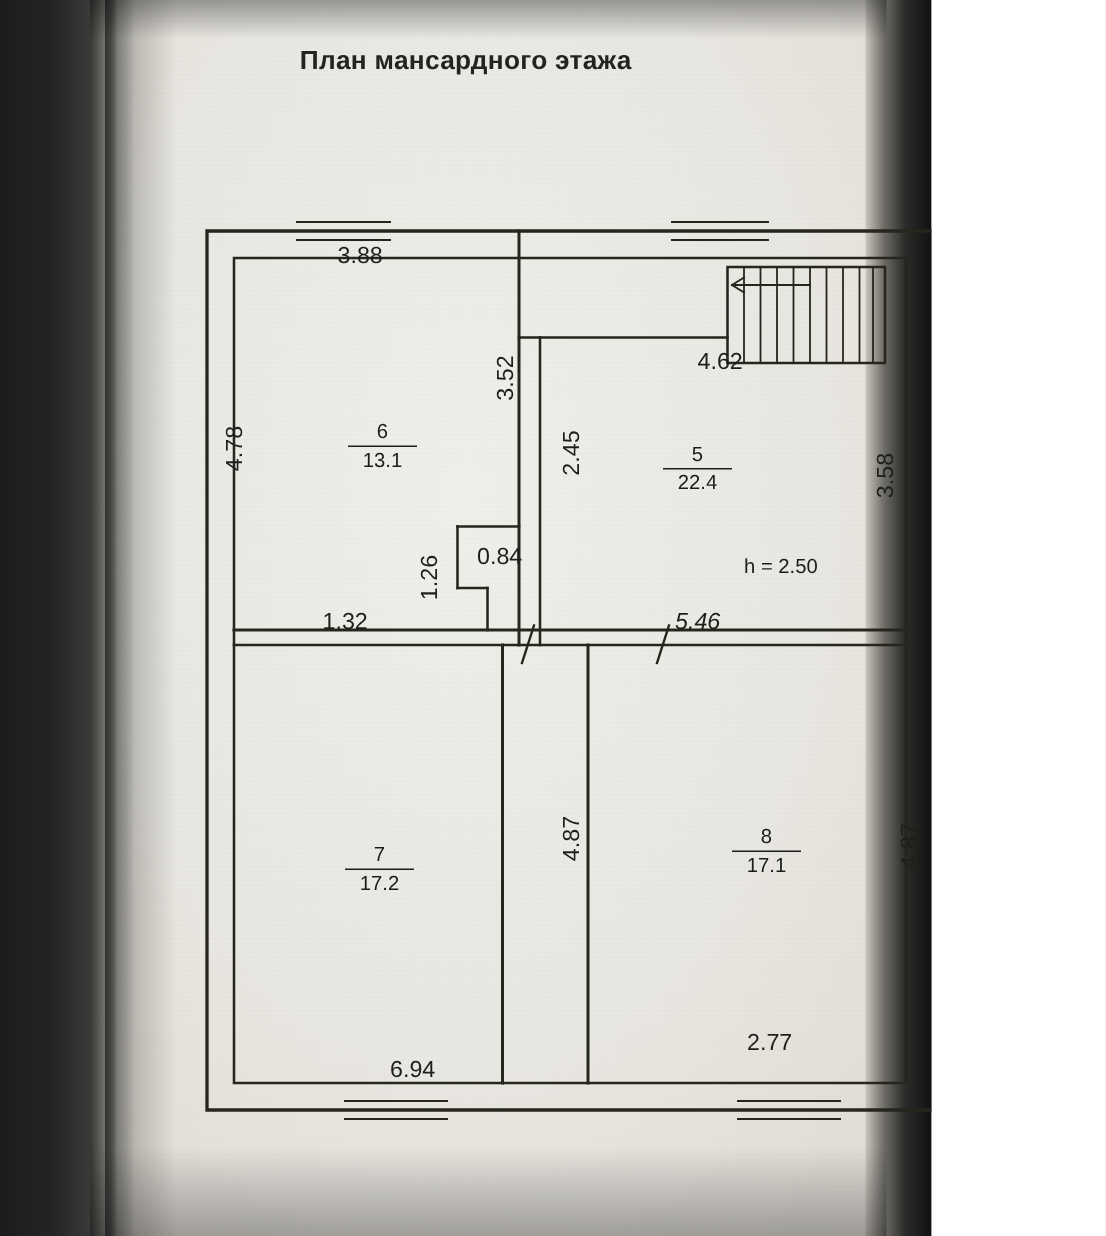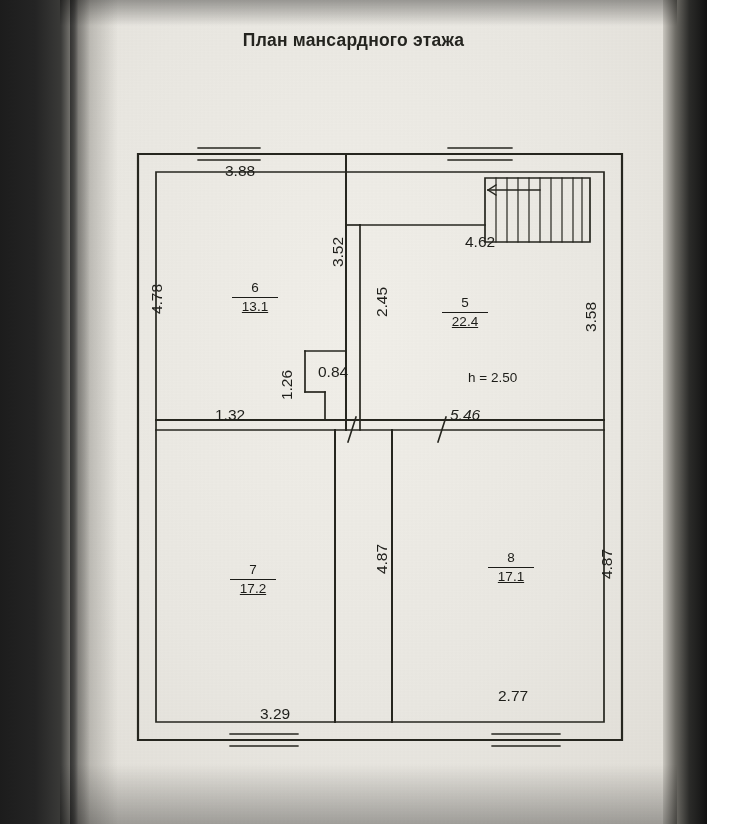--- a/index.html
+++ b/index.html
@@ -5,21 +5,21 @@
   html, body {
     margin: 0;
     padding: 0;
     background: #fff;
   }
   body {
     font-family: "Liberation Sans", sans-serif;
   }
   #page {
     position: relative;
-    width: 707px;
+    width: 621px;
     height: 824px;
     overflow: hidden;
     background: #a3a3a3;
   }
   
   .paper-bg {
     position: absolute;
     inset: 0;
     background:
       radial-gradient(ellipse at 50% 40%, #f1efe9 0%, #e9e7e1 55%, #dedbd4 100%);
@@ -114,26 +114,26 @@
     line-height: 1.15;
   }
   .room .num {
     display: block;
     border-bottom: 1px solid #1c1c18;
     padding: 0 3px 1px 3px;
   }
   .room .area {
     display: block;
     padding-top: 1px;
-    text-decoration: underline;
   }
   .height-note {
     position: absolute;
     font-size: 13.5px;
     color: #1c1c18;
+    margin-left: 28px;
   }
 </style>
 </head>
 <body>
 
 <div id="page">
   <div class="paper-bg"></div>
   <div class="grain"></div>
   <div class="spine-left"></div>
   <div class="spine-left-edge"></div>
@@ -227,21 +227,21 @@
 
     <div class="lbl" style="left:198px; top:205px;margin-top:28px;">0.84</div>
     <div class="lbl rot rot90" style="left:152px; top:246px;">1.26</div>
 
     <div class="lbl" style="left:95px;  top:276px;">1.32</div>
     <div class="lbl" style="left:330px; top:276px;font-style:italic;">5.46</div>
 
     <div class="lbl rot rot90" style="left:247px; top:420px;">4.87</div>
     <div class="lbl rot rot90" style="left:472px; top:425px;">4.87</div>
 
-    <div class="lbl" style="left:140px; top:575px;">3.29</div>
+    <div class="lbl" style="left:140px; top:575px;">6.94</div>
     <div class="lbl" style="left:378px; top:557px;">2.77</div>
 
     <div class="height-note" style="left:348px; top:240px;">h = 2.50</div>
 
     <div class="room" style="left:112px; top:150px; width:46px;">
       <span class="num">6</span>
       <span class="area">13.1</span>
     </div>
     <div class="room" style="left:322px; top:165px; width:46px;">
       <span class="num">5</span>

